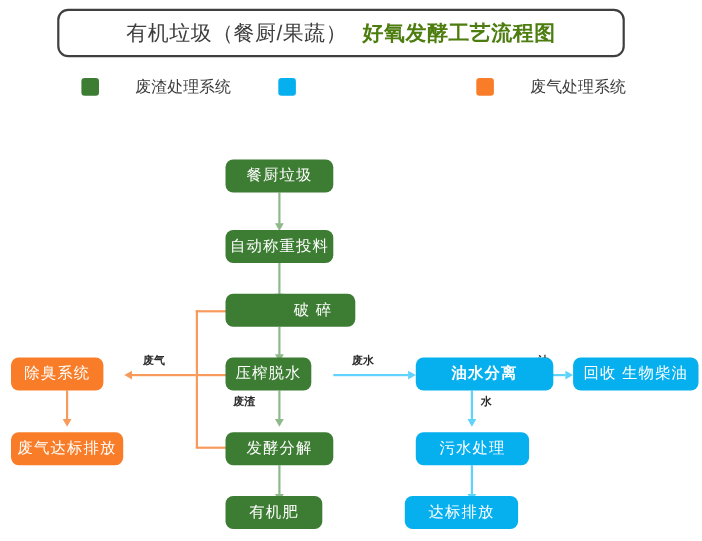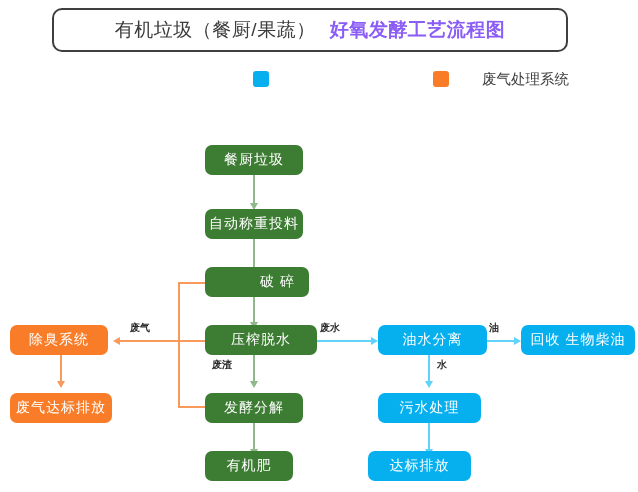--- a/index.html
+++ b/index.html
@@ -12,21 +12,21 @@
   #stage{position:relative;width:638px;height:492px;}
 
   
   .title-box{
     position:absolute;left:52px;top:8px;width:516px;height:44px;
     border:2px solid #3f3f3f;border-radius:10px;
     display:flex;align-items:center;justify-content:center;
     box-sizing:border-box;
   }
   .title-normal{font-size:19px;color:#3d3d3d;letter-spacing:.5px;}
-  .title-bold{font-size:19px;color:#8b5cf6;font-weight:bold;letter-spacing:.5px;margin-left:14px;}
+  .title-bold{font-size:19px;color:#4d7c0f;font-weight:bold;letter-spacing:.5px;margin-left:14px;}
 
   
   .legend{position:absolute;left:0;top:66px;width:638px;height:26px;}
   .legend-item{position:absolute;display:flex;align-items:center;height:26px;}
   .legend-sw{width:16px;height:16px;border-radius:3px;display:inline-block;}
   .legend-label{font-size:14.5px;color:#3d3d3d;margin-left:33px;white-space:nowrap;}
 
   
   .node{
     position:absolute;box-sizing:border-box;
@@ -61,20 +61,24 @@
 <body>
 
 <div id="stage">
 
   <div class="title-box">
     <span class="title-normal">有机垃圾（餐厨/果蔬）</span>
     <span class="title-bold">好氧发酵工艺流程图</span>
   </div>
 
   <div class="legend">
+    <div class="legend-item" style="left:74px;">
+      <span class="legend-sw" style="background:#3d7c33;"></span>
+      <span class="legend-label">废渣处理系统</span>
+    </div>
     <div class="legend-item" style="left:253px;">
       <span class="legend-sw" style="background:#06b0ef;"></span>
     </div>
     <div class="legend-item" style="left:433px;">
       <span class="legend-sw" style="background:#f97d28;"></span>
       <span class="legend-label">废气处理系统</span>
     </div>
   </div>
 
   <div class="ln v-green" style="left:253px;top:175px;height:31px;"></div>
@@ -123,41 +127,41 @@
   <div class="arrow arr-down-blue" style="left:424.5px;top:449px;"></div>
 
   <div class="elabel" style="left:212px;top:358px;">废渣</div>
 
   <div class="node green" style="left:205px;top:145px;width:98px;height:30px;">
     <span>餐厨垃圾</span>
   </div>
   <div class="node green" style="left:205px;top:209px;width:98px;height:30px;">
     <span>自动称重投料</span>
   </div>
-  <div class="node green" style="left:205px;top:267px;width:104px;height:30px;padding-left:41px;">
+  <div class="node green" style="left:205px;top:267px;width:118px;height:30px;padding-left:41px;">
     <span>破 碎</span>
   </div>
-  <div class="node green" style="left:205px;top:325px;width:112px;height:30px;">
+  <div class="node green" style="left:205px;top:325px;width:78px;height:30px;">
     <span>压榨脱水</span>
   </div>
   <div class="node green" style="left:205px;top:393px;width:98px;height:30px;">
     <span>发酵分解</span>
   </div>
   <div class="node green" style="left:205px;top:451px;width:88px;height:30px;">
     <span>有机肥</span>
   </div>
 
-  <div class="node orange" style="left:10px;top:325px;width:98px;height:30px;">
+  <div class="node orange" style="left:10px;top:325px;width:84px;height:30px;">
     <span>除臭系统</span>
   </div>
   <div class="node orange" style="left:10px;top:393px;width:102px;height:30px;">
     <span>废气达标排放</span>
   </div>
 
-  <div class="node blue" style="left:378px;top:325px;width:109px;height:30px;">
+  <div class="node blue" style="left:378px;top:325px;width:125px;height:30px;font-weight:bold;">
     <span>油水分离</span>
   </div>
   <div class="node blue" style="left:378px;top:393px;width:103px;height:30px;">
     <span>污水处理</span>
   </div>
   <div class="node blue" style="left:368px;top:451px;width:103px;height:30px;">
     <span>达标排放</span>
   </div>
 
   <div class="node blue" style="left:521px;top:325px;width:114px;height:30px;">

